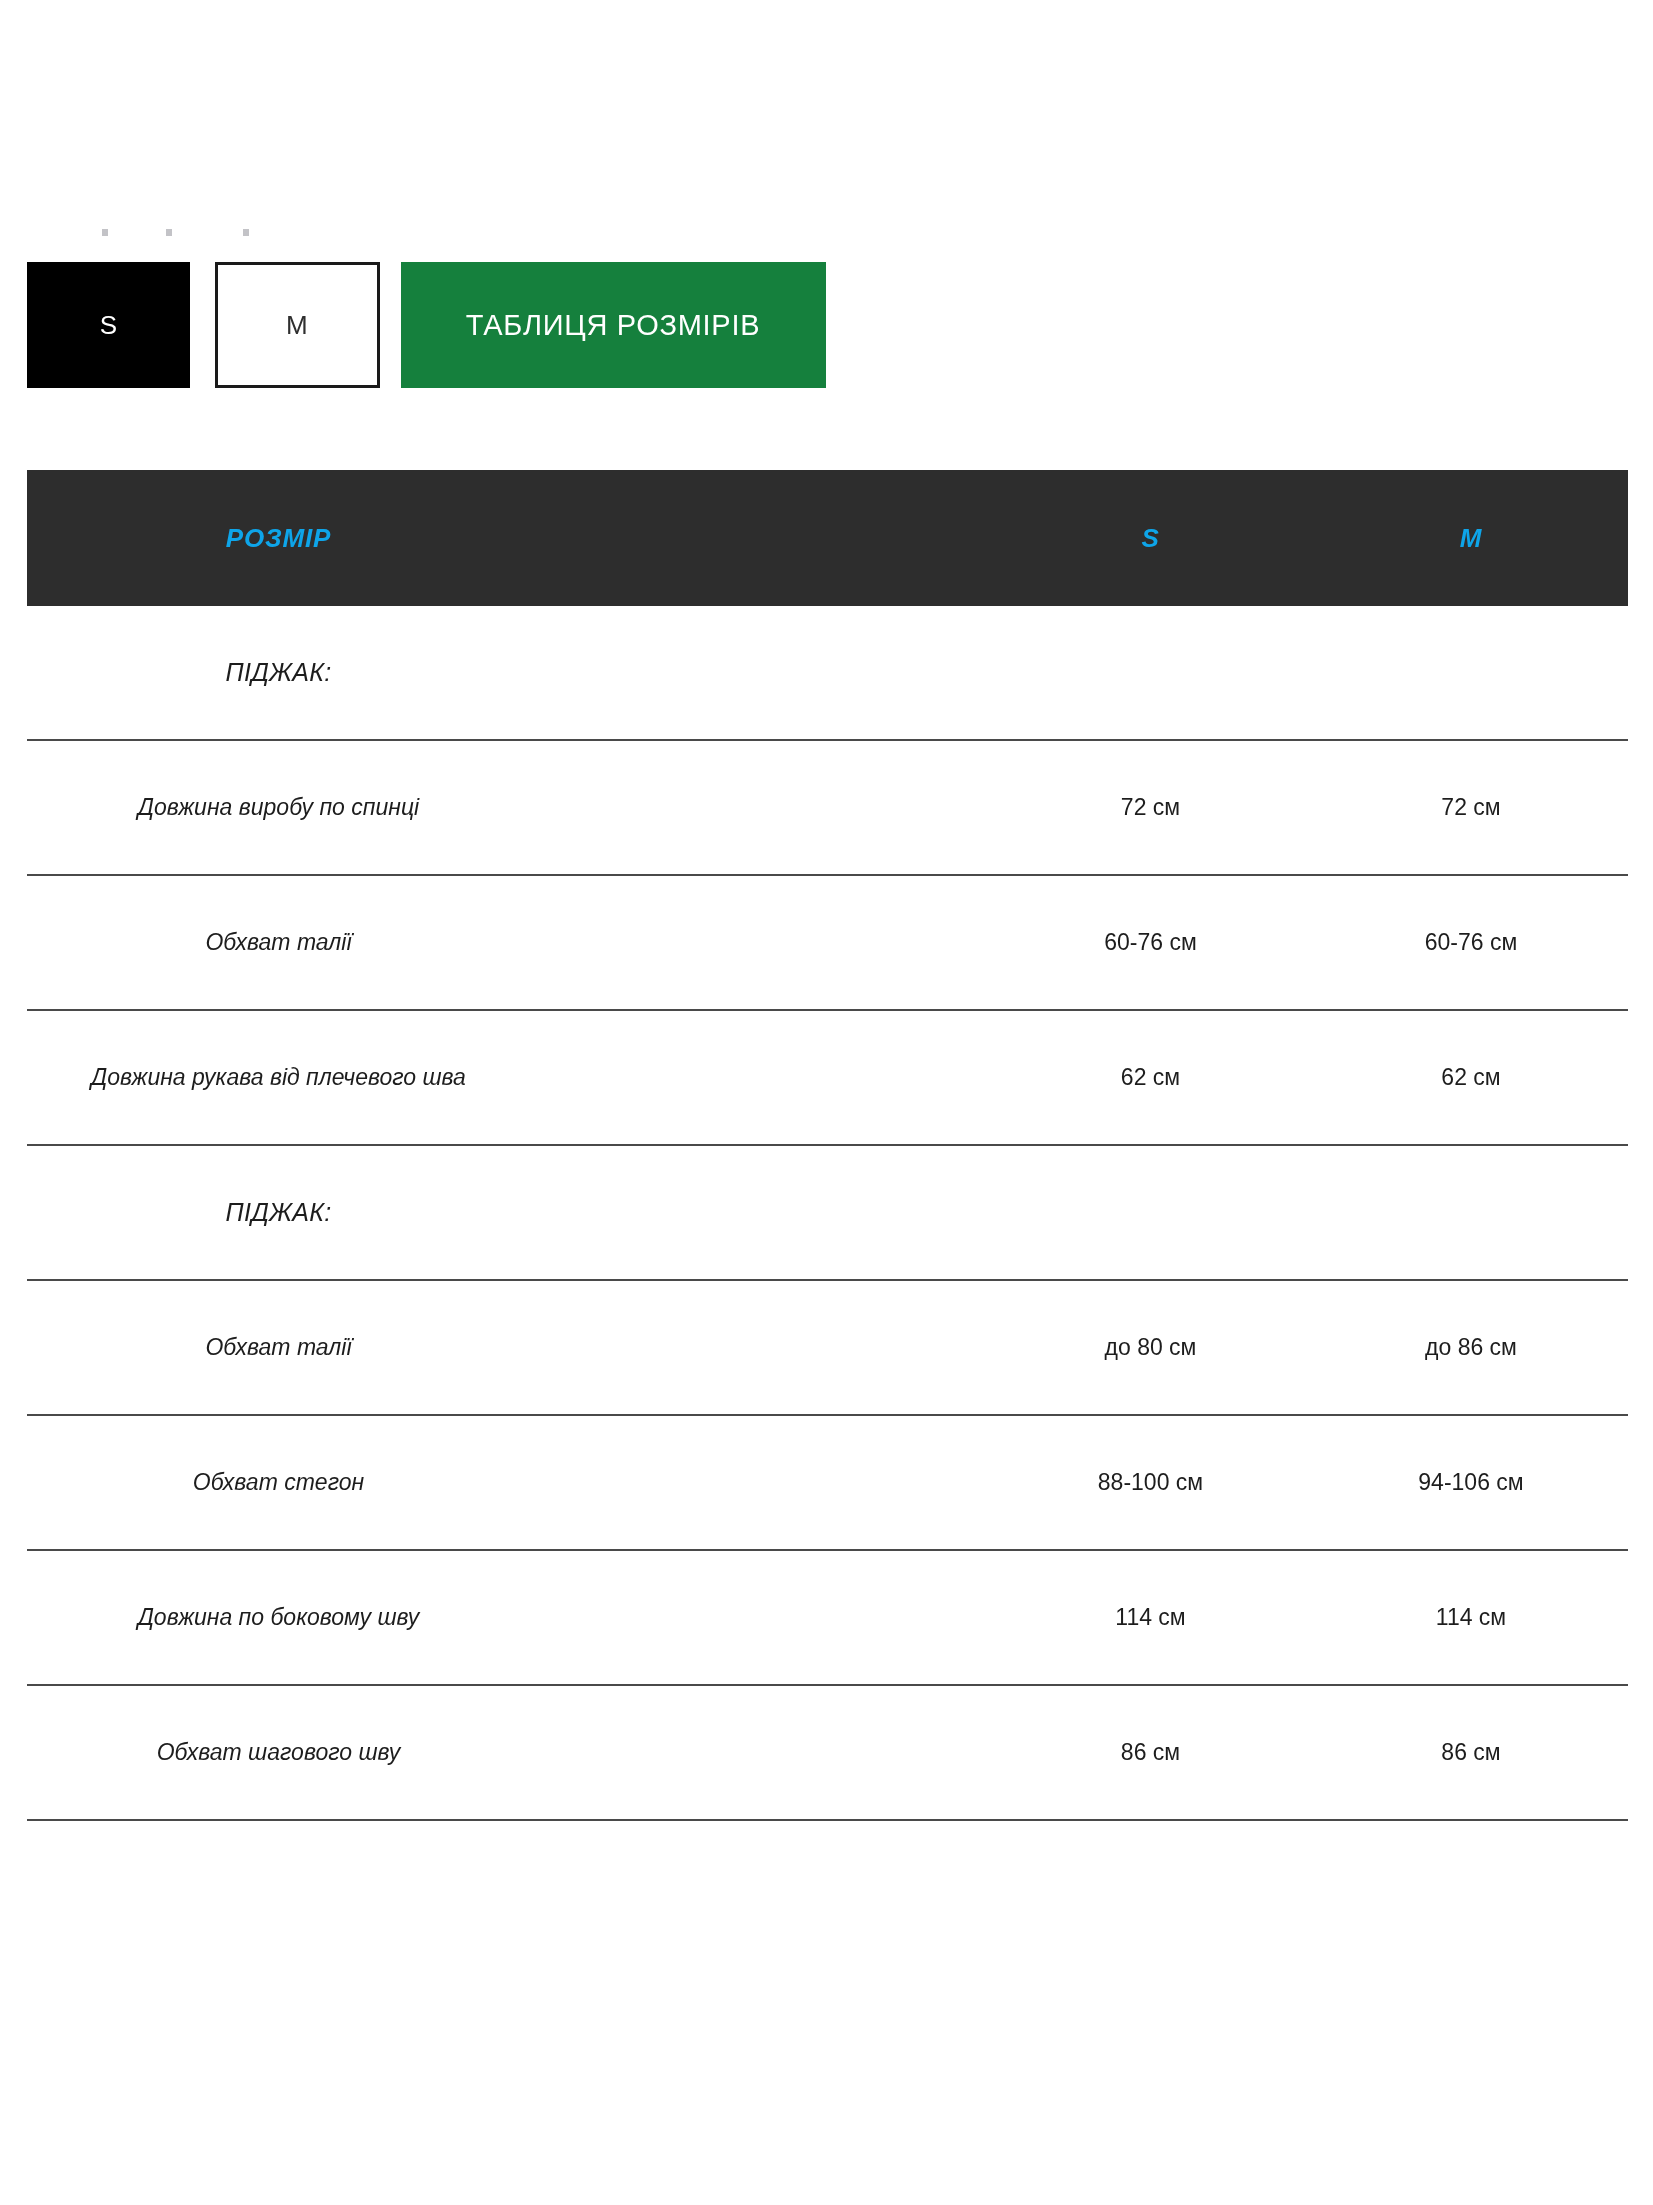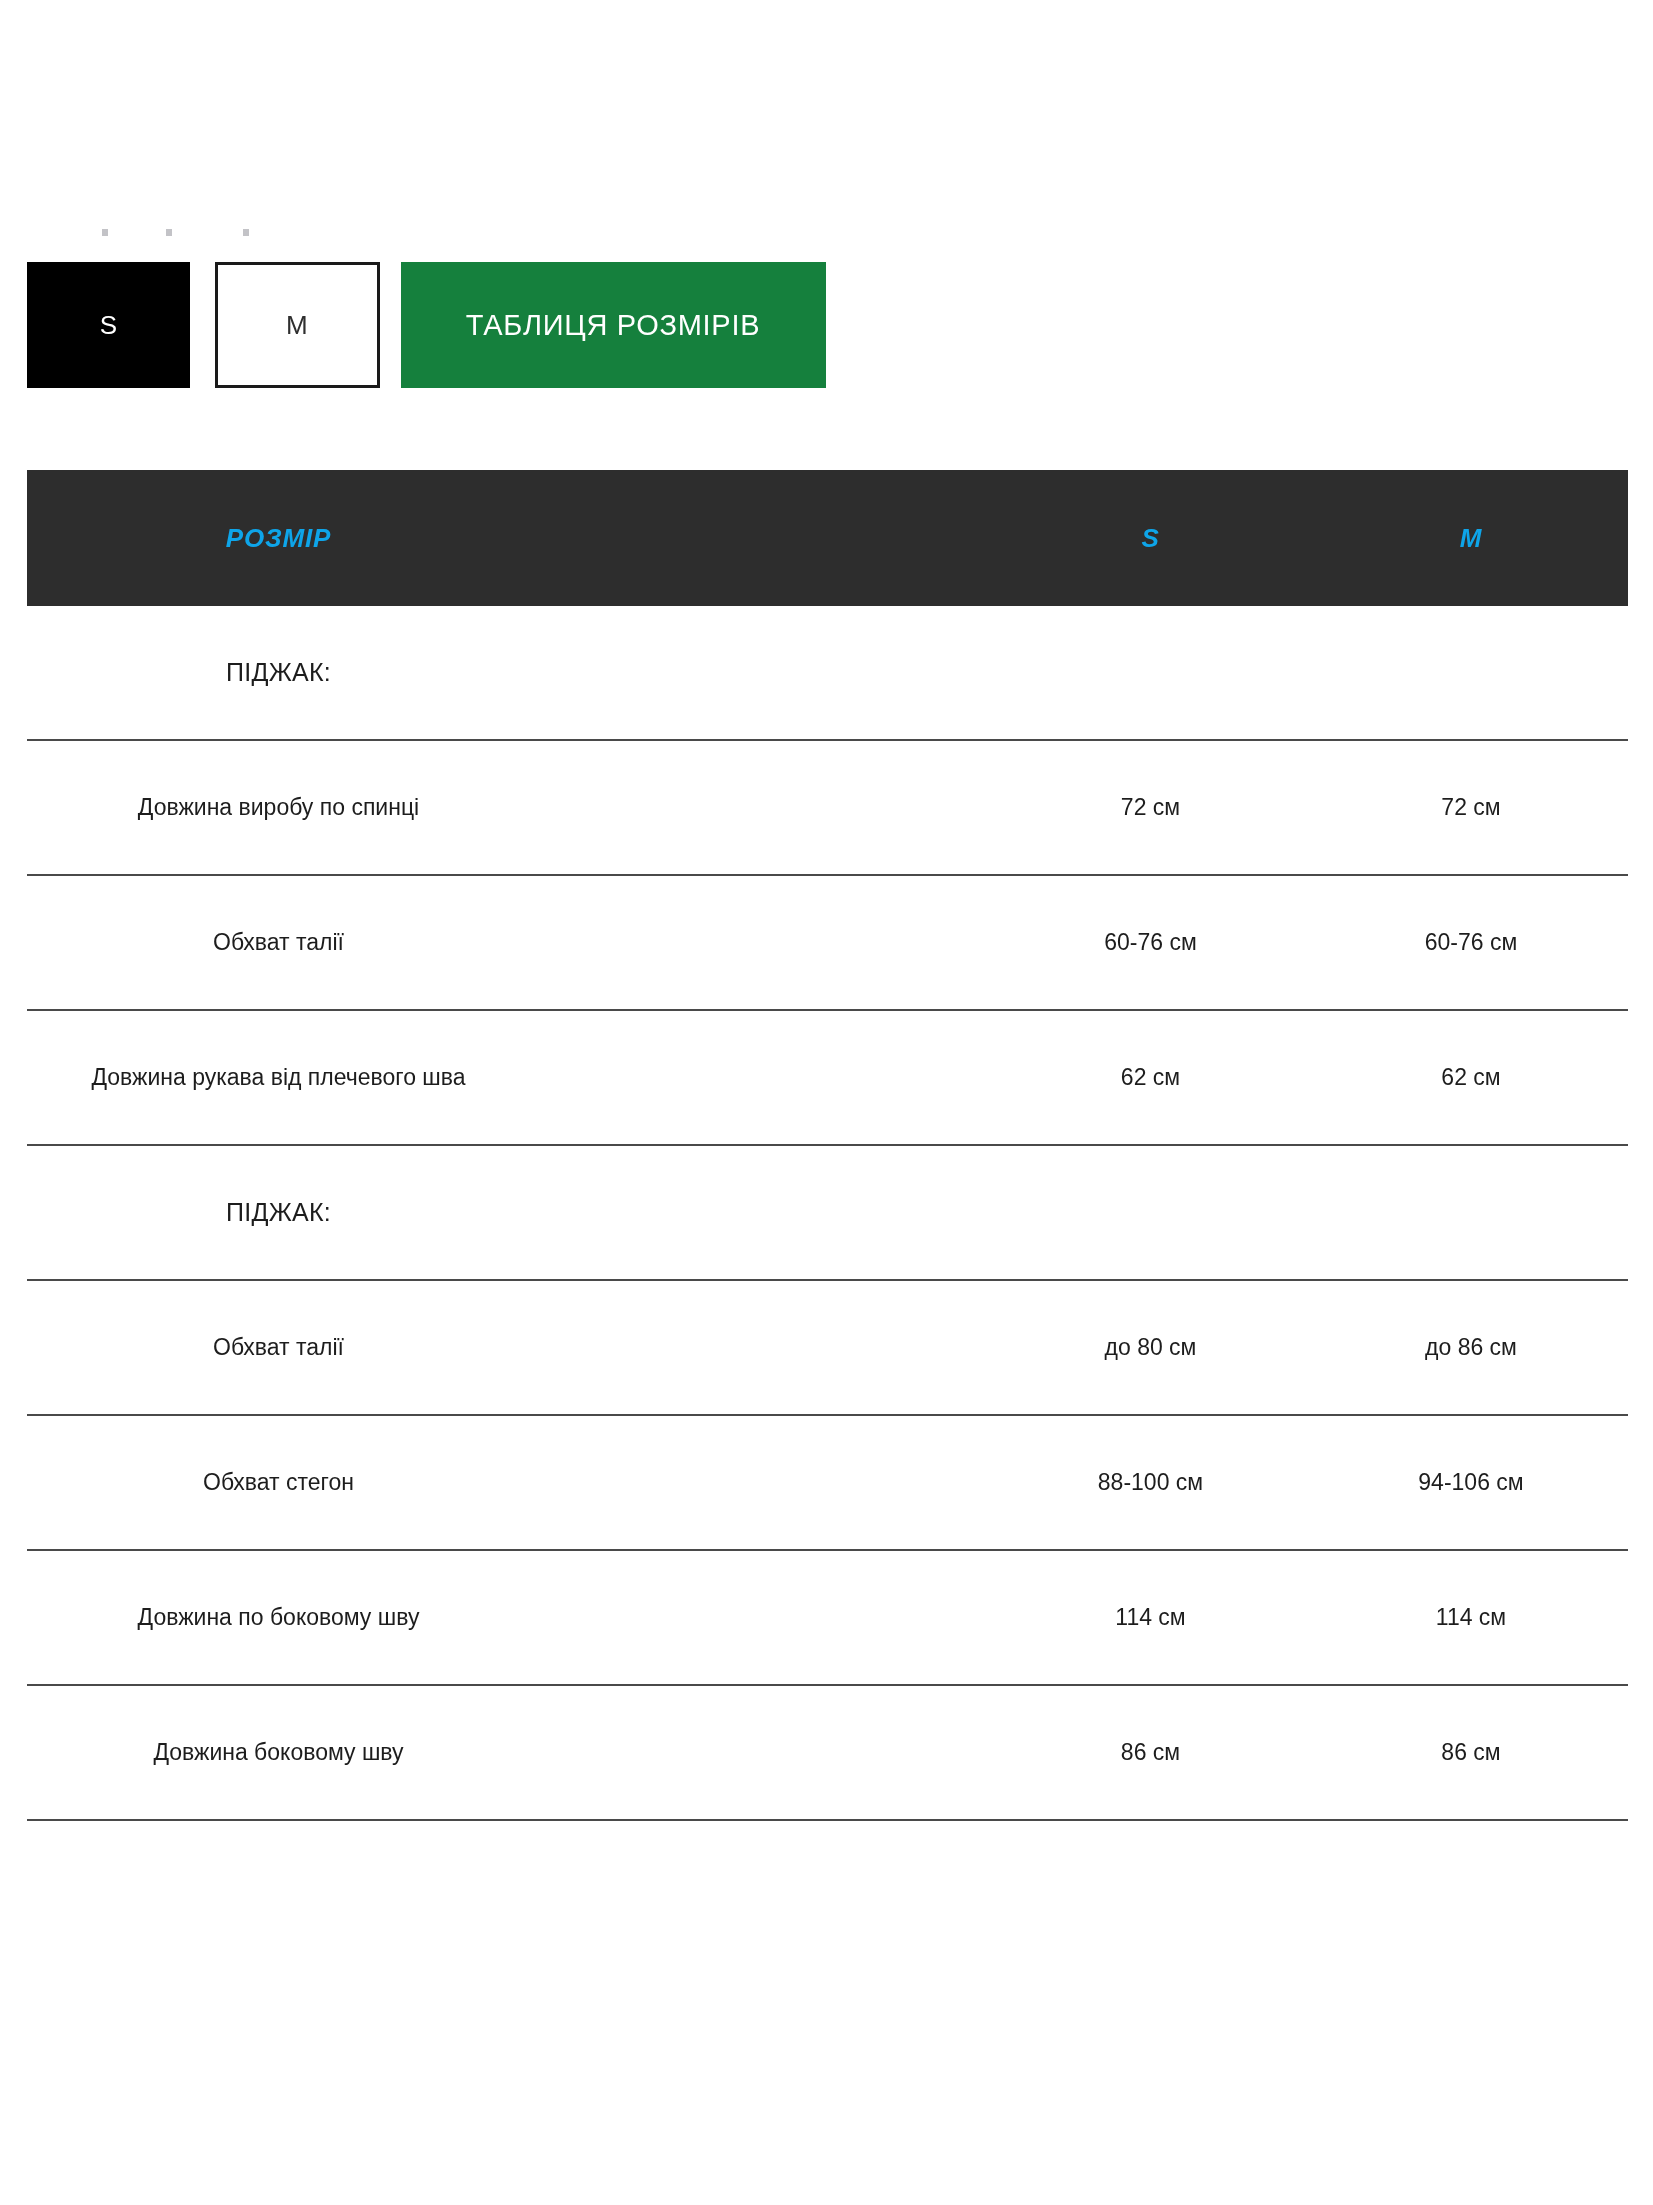--- a/index.html
+++ b/index.html
@@ -127,21 +127,21 @@
   .size-table tbody td {
     height: 133px;
     font-size: 23px;
     color: #1d1d1d;
     text-align: center;
     vertical-align: middle;
     padding: 0;
     border-bottom: 2.5px solid #4a4a4a;
     font-weight: 400;
   }
-  .size-table tbody td.c-label { padding-right: 457px; }
+  .size-table tbody td.c-label { padding-right: 457px; font-style: italic; }
   .size-table tbody tr.section td {
     font-size: 25px;
     letter-spacing: 0.3px;
   }
   .size-table tbody tr.section td.c-label { padding-right: 457px; }
 </style>
 </head>
 <body>
 
 <div class="page">
@@ -206,21 +206,21 @@
           <td class="c-label">Обхват стегон</td>
           <td>88-100 см</td>
           <td>94-106 см</td>
         </tr>
         <tr>
           <td class="c-label">Довжина по боковому шву</td>
           <td>114 см</td>
           <td>114 см</td>
         </tr>
         <tr>
-          <td class="c-label">Довжина боковому шву</td>
+          <td class="c-label">Обхват шагового шву</td>
           <td>86 см</td>
           <td>86 см</td>
         </tr>
       </tbody>
   </table>
 
 </div>
 
 
 </body></html>

